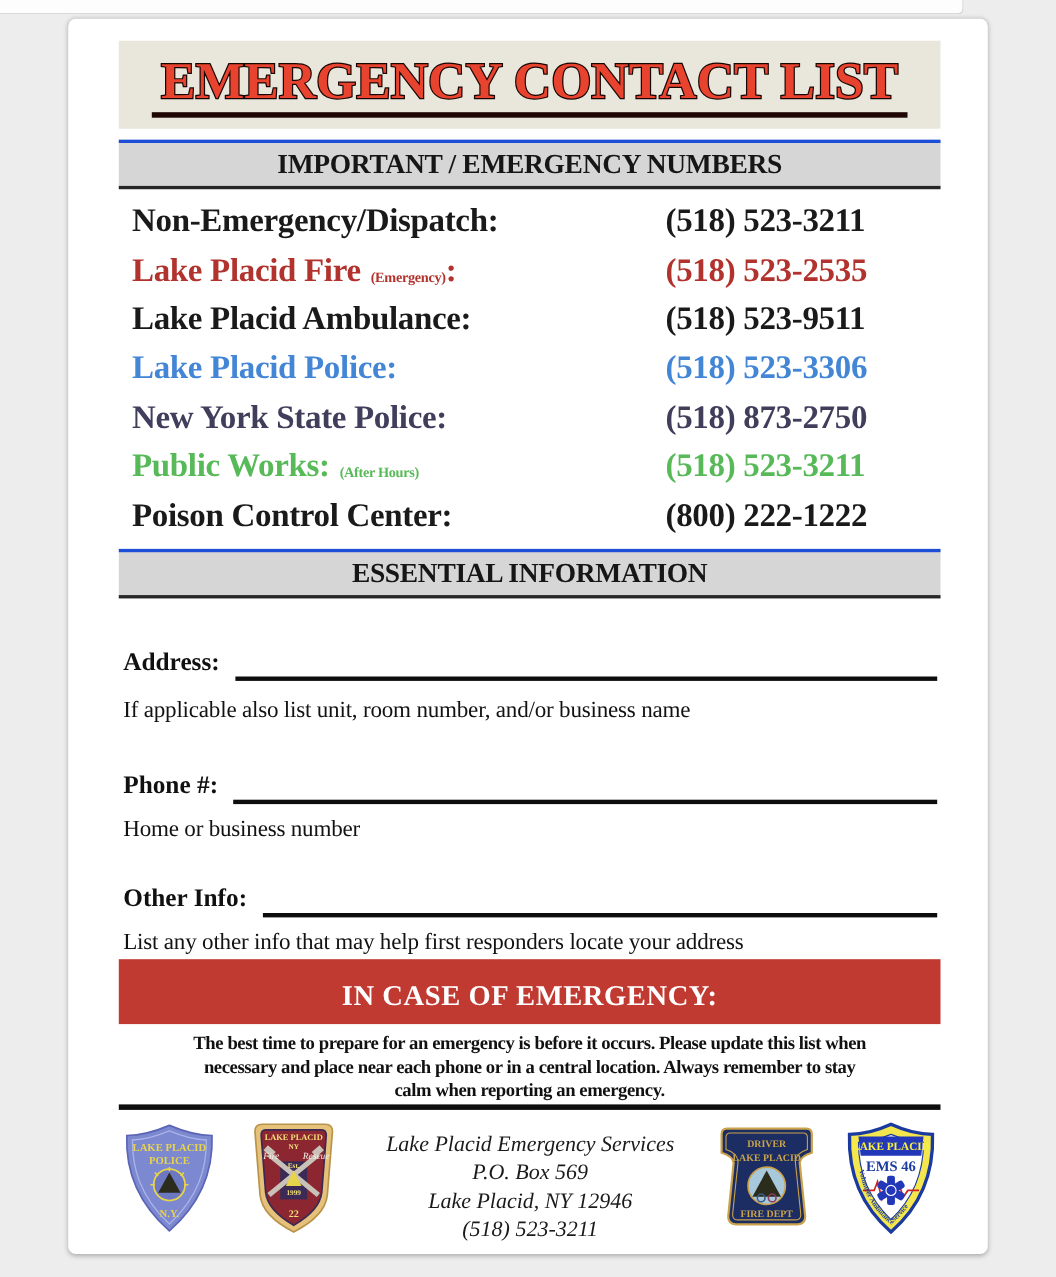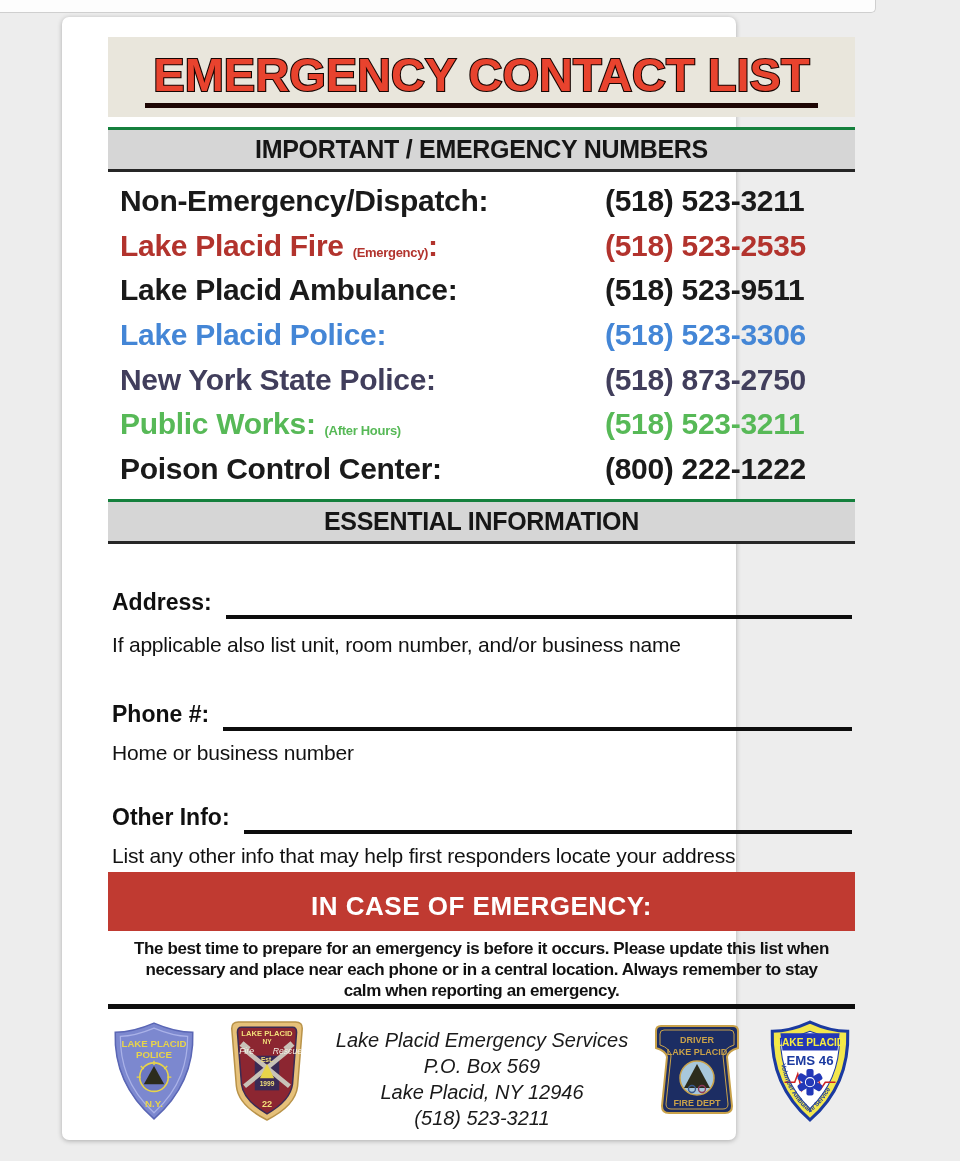--- a/index.html
+++ b/index.html
@@ -9,37 +9,38 @@
     font-family:"Liberation Sans", sans-serif;
     position:relative;
     overflow:hidden;
   }
   .top-sliver {
     position:absolute; left:0; top:0; width:876px; height:13px;
     background:#fdfdfd; border-bottom:1px solid #cfcfcf; border-right:1px solid #cfcfcf;
     border-bottom-right-radius:5px;
   }
   .card {
-    position:absolute; left:62px; top:17px; width:674px; height:1123px;
+    position:absolute; left:62px; top:17px; width:836px; height:1123px;
     background:#ffffff; border-radius:7px;
     box-shadow:0 1px 5px rgba(0,0,0,0.28);
+    font-family:Liberation Serif, serif;
   }
   .title-block {
     position:absolute; left:46px; top:20px; width:747px; height:80px;
     display:flex; align-items:center; justify-content:center;
   }
   .main-title {
     font-size:47px; font-weight:700; letter-spacing:0px;
     -webkit-text-stroke:2.2px #170503; paint-order:stroke fill;
     border-bottom:5px solid #1d0604; padding:0 8px 1px 8px;
     white-space:nowrap;
   }
   .gray-bar {
     position:absolute; left:46px; width:747px; height:45px;
-    border-top:3px solid #15803d; border-bottom:3px solid #262626;
+    border-top:3px solid #1d4ed8; border-bottom:3px solid #262626;
     display:flex; align-items:center; justify-content:center;
     font-size:25px; font-weight:700; color:#161616; letter-spacing:-0.3px;
   }
   .bar-important { top:110px; }
   .bar-essential { top:482px; }
   .num-rows { position:absolute; left:0; top:162px; width:838px; }
   .num-row { position:relative; height:44.6px; display:flex; align-items:center; padding-left:58px; }
   .num-label { font-size:30px; font-weight:700; letter-spacing:-0.3px; white-space:nowrap; }
   .num-small { font-size:13px; font-weight:700; margin-left:9px; position:relative; top:1px; }
   .num-value { position:absolute; left:543px; font-size:30px; font-weight:700; letter-spacing:-0.3px; white-space:nowrap; }

